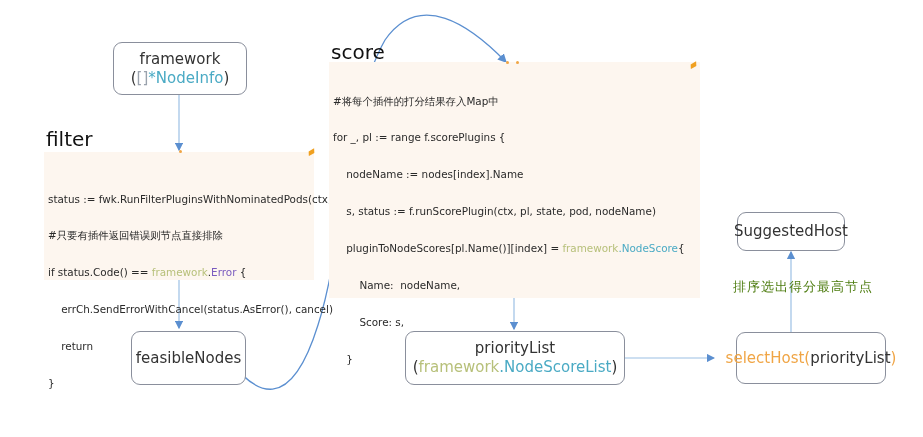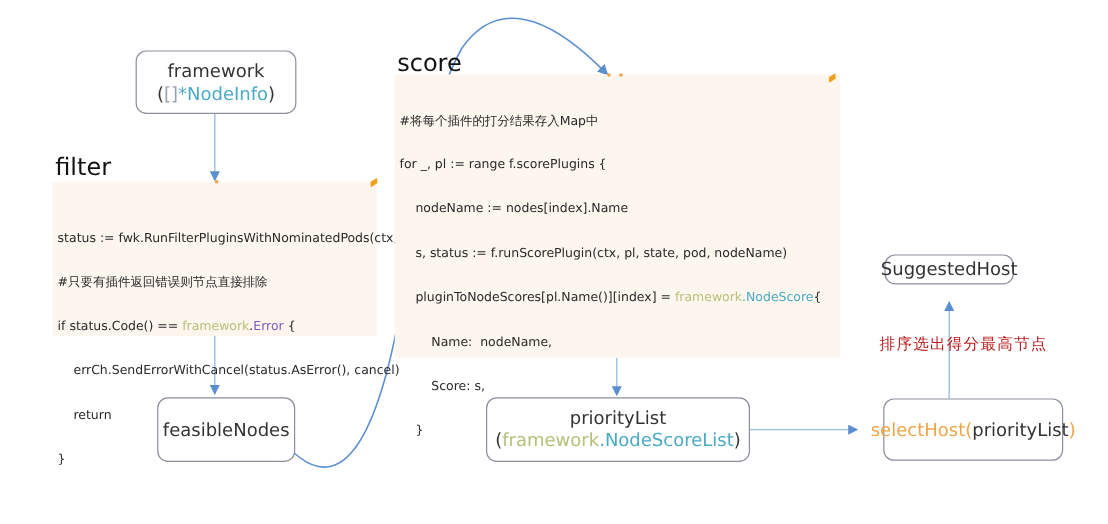--- a/index.html
+++ b/index.html
@@ -22,21 +22,21 @@
     position: absolute; font-size: 20px; font-weight: normal; color: #111;
   }
   .code {
     position: absolute; background: #fdf6ef; box-sizing: border-box;
     font-size: 10.4px; line-height: 12.3px; color: #2a2a2a; white-space: pre;
     padding: 16px 4px;
   }
   .code .ln { display: block; height: 12.3px; }
   .pin { position: absolute; color: #f0a020; font-size: 11px; transform: rotate(-30deg); }
   .dot { position: absolute; width: 3px; height: 3px; background: #f0a545; border-radius: 50%; }
-  .annot { position: absolute; font-size: 13px; color: #b91c1c; letter-spacing: 1px; font-family: "DejaVu Serif", serif; }
+  .annot { position: absolute; font-size: 13px; color: #4d7c0f; letter-spacing: 1px; font-family: "DejaVu Serif", serif; }
   svg.conn { position: absolute; left: 0; top: 0; }
 </style>
 </head>
 <body>
 
 <svg class="conn" width="923" height="437">
   <defs>
     <marker id="arr" markerWidth="7" markerHeight="7" refX="6" refY="3.5" orient="auto">
       <path d="M0,0 L7,3.5 L0,7 z" fill="#5b8fd0"></path>
     </marker>
@@ -101,17 +101,17 @@
 
 <div class="node" style="left:405px; top:331px; width:220px; height:54px;">
   <div>priorityList</div>
   <div><span>(</span><span class="t-pale">framework</span><span class="t-teal">.</span><span class="t-teal">NodeScoreList</span><span>)</span></div>
 </div>
 
 <div class="node" style="left:736px; top:332px; width:150px; height:52px;">
   <div><span class="t-orange">selectHost(</span><span>priorityList</span><span class="t-orange">)</span></div>
 </div>
 
-<div class="node" style="left:737px; top:212px; width:108px; height:25px;">
+<div class="node" style="left:737px; top:212px; width:108px; height:39px;">
   <div>SuggestedHost</div>
 </div>
 
 <div class="annot" style="left:733px; top:278px;">排序选出得分最高节点</div>
 
 </body></html>

